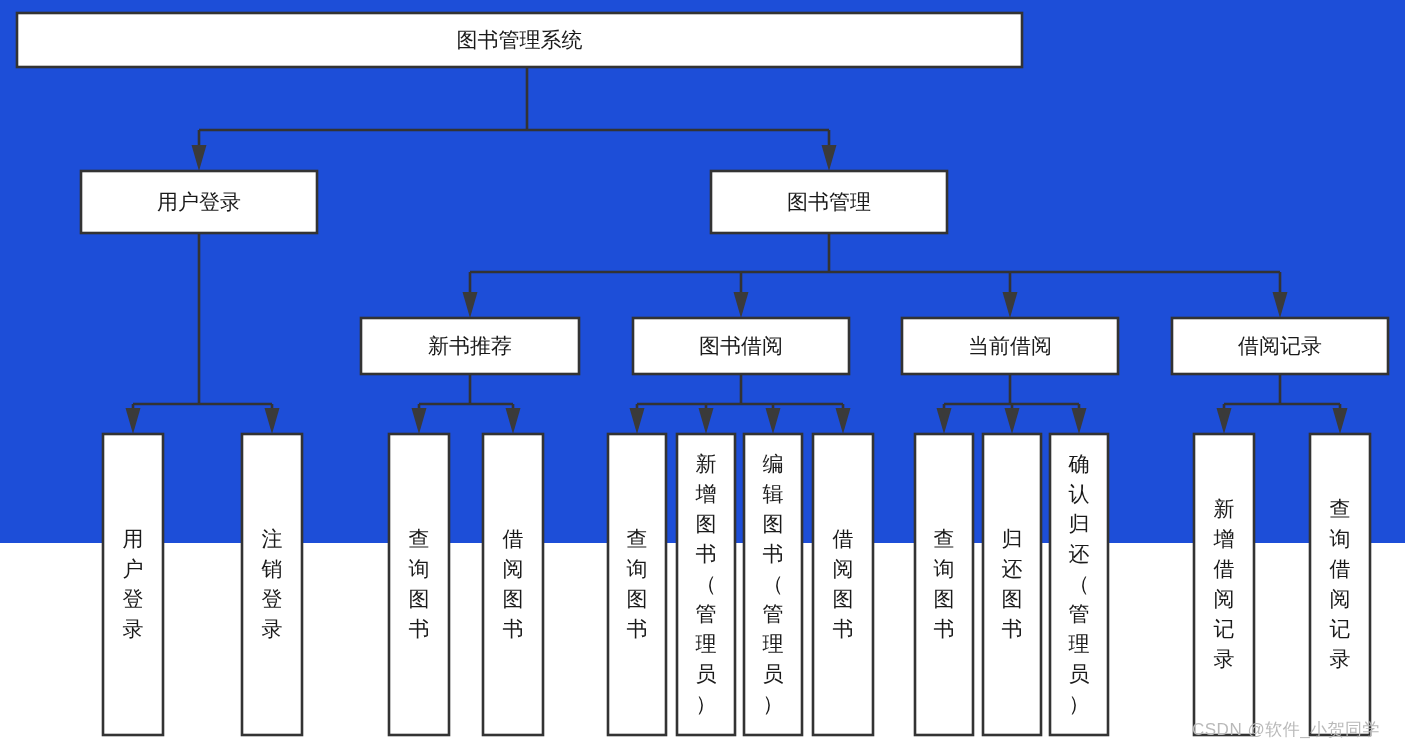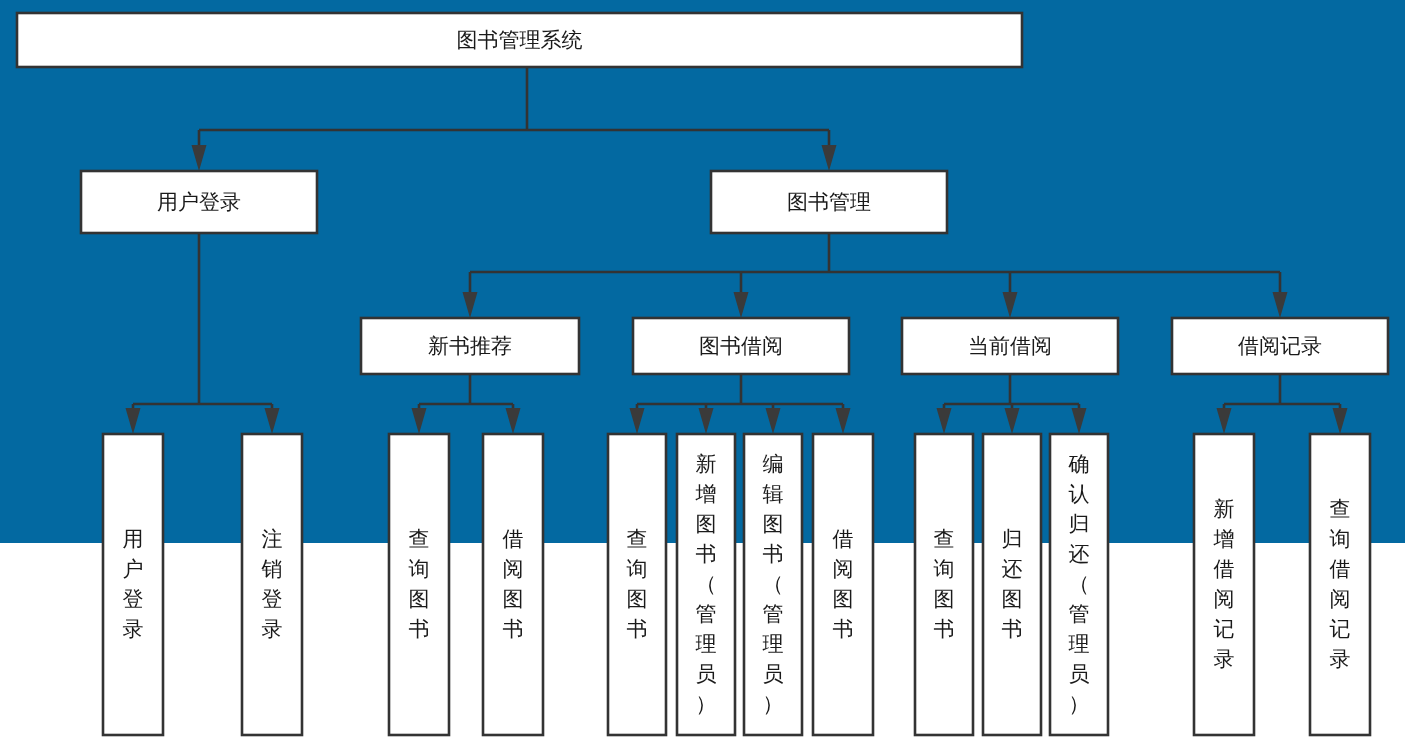--- a/index.html
+++ b/index.html
@@ -11,21 +11,21 @@
   body {
     width: 1405px;
     height: 747px;
     overflow: hidden;
     font-family: "Liberation Sans", "DejaVu Sans", sans-serif;
   }
   #diagram-root {
     position: relative;
     width: 1405px;
     height: 543px;
-    background: #0369a1;
+    background: #1d4ed8;
   }
   svg#diagram-svg {
     position: absolute;
     left: 0;
     top: 0;
     width: 1405px;
     height: 747px;
     display: block;
   }
   .node-box {
@@ -218,13 +218,14 @@
         <g>
           <rect class="node-box" x="1194" y="434" width="60" height="301"></rect>
           <text class="node-label-v" x="1224" y="509.5"><tspan x="1224" dy="0">新</tspan><tspan x="1224" dy="30">增</tspan><tspan x="1224" dy="30">借</tspan><tspan x="1224" dy="30">阅</tspan><tspan x="1224" dy="30">记</tspan><tspan x="1224" dy="30">录</tspan></text>
         </g>
         <g>
           <rect class="node-box" x="1310" y="434" width="60" height="301"></rect>
           <text class="node-label-v" x="1340" y="509.5"><tspan x="1340" dy="0">查</tspan><tspan x="1340" dy="30">询</tspan><tspan x="1340" dy="30">借</tspan><tspan x="1340" dy="30">阅</tspan><tspan x="1340" dy="30">记</tspan><tspan x="1340" dy="30">录</tspan></text>
         </g>
       </g>
   </svg>
+  <div class="watermark-text" style="left: 1192px; top: 718px;">CSDN @软件_小贺同学</div>
 </div>
 
 </body></html>

